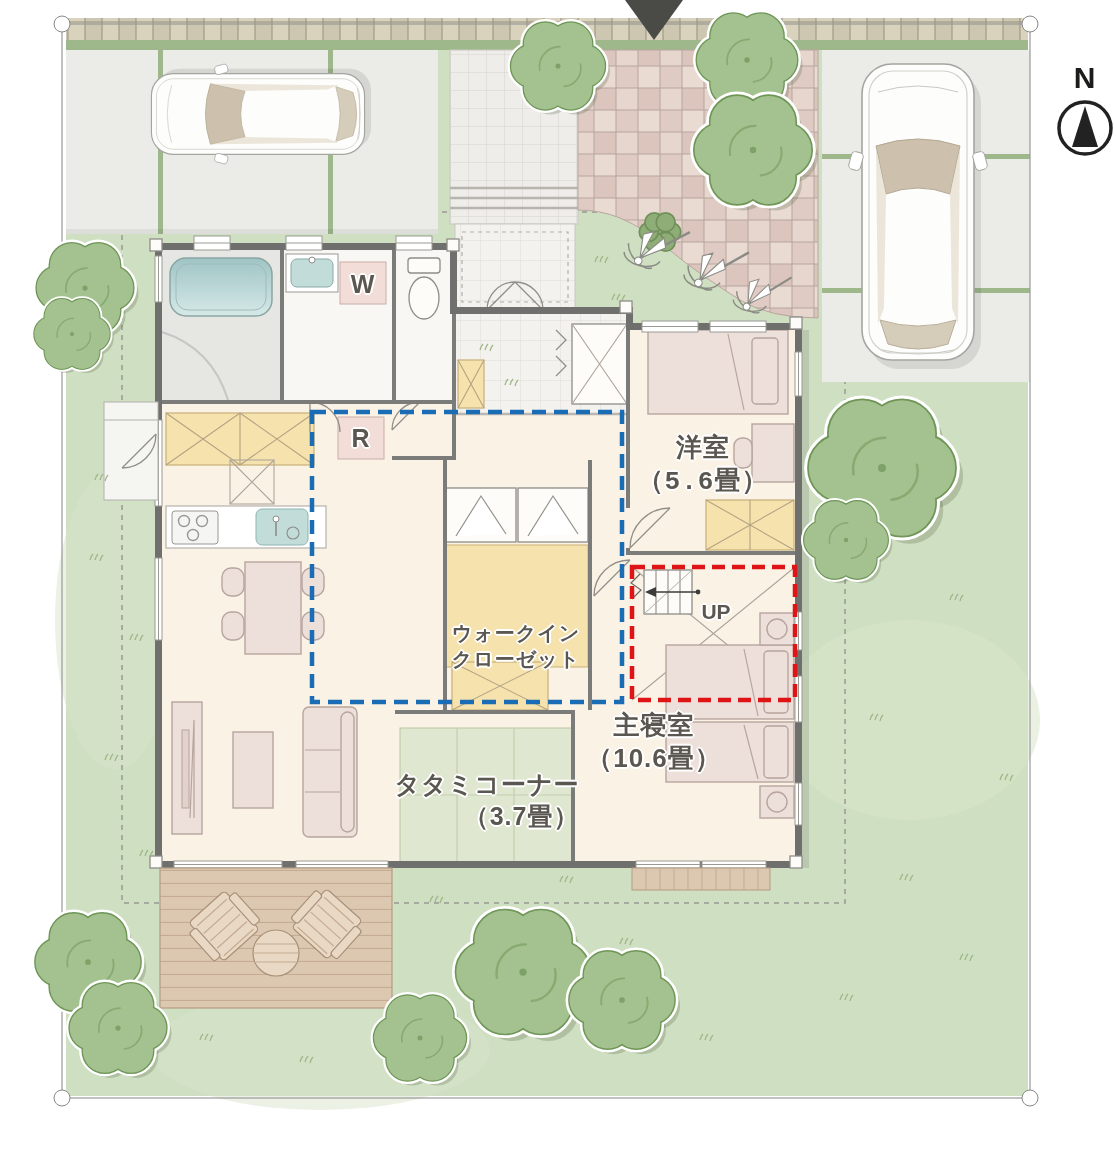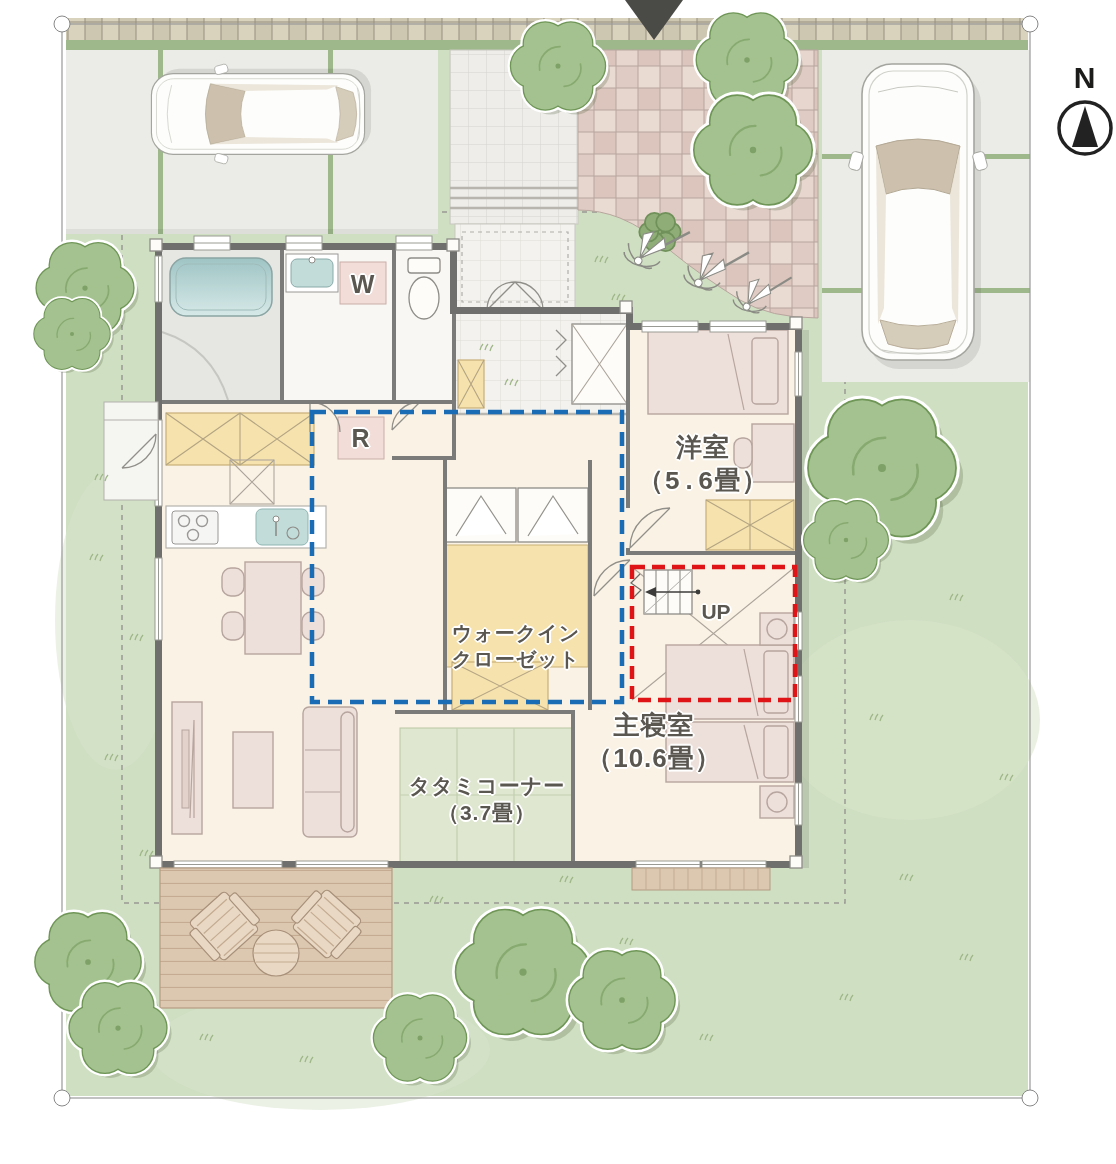--- a/index.html
+++ b/index.html
@@ -542,21 +542,21 @@
   <div class="room-label" style="left:703px;top:466px;font-size:26px;font-family:Liberation Mono, monospace;">
     <span>洋室</span>
     <span>（5.6畳）</span>
   </div>
   <div class="room-label" style="left:262px;top:688px;font-size:28px;">
   </div>
   <div class="room-label" style="left:516px;top:606px;font-size:20px;margin-top:41px;">
     <span>ウォークイン</span>
     <span>クローゼット</span>
   </div>
-  <div class="room-label" style="left:487px;top:800px;font-size:21px;">
+  <div class="room-label" style="left:487px;top:800px;font-size:25px;text-align:right;">
     <span>タタミコーナー</span>
     <span>（3.7畳）</span>
   </div>
   <div class="room-label" style="left:654px;top:742px;font-size:26px;">
     <span>主寝室</span>
     <span>（10.6畳）</span>
   </div>
   <div class="room-label" style="left:363px;top:284px;font-size:25px;">
     <span>W</span>
   </div>

